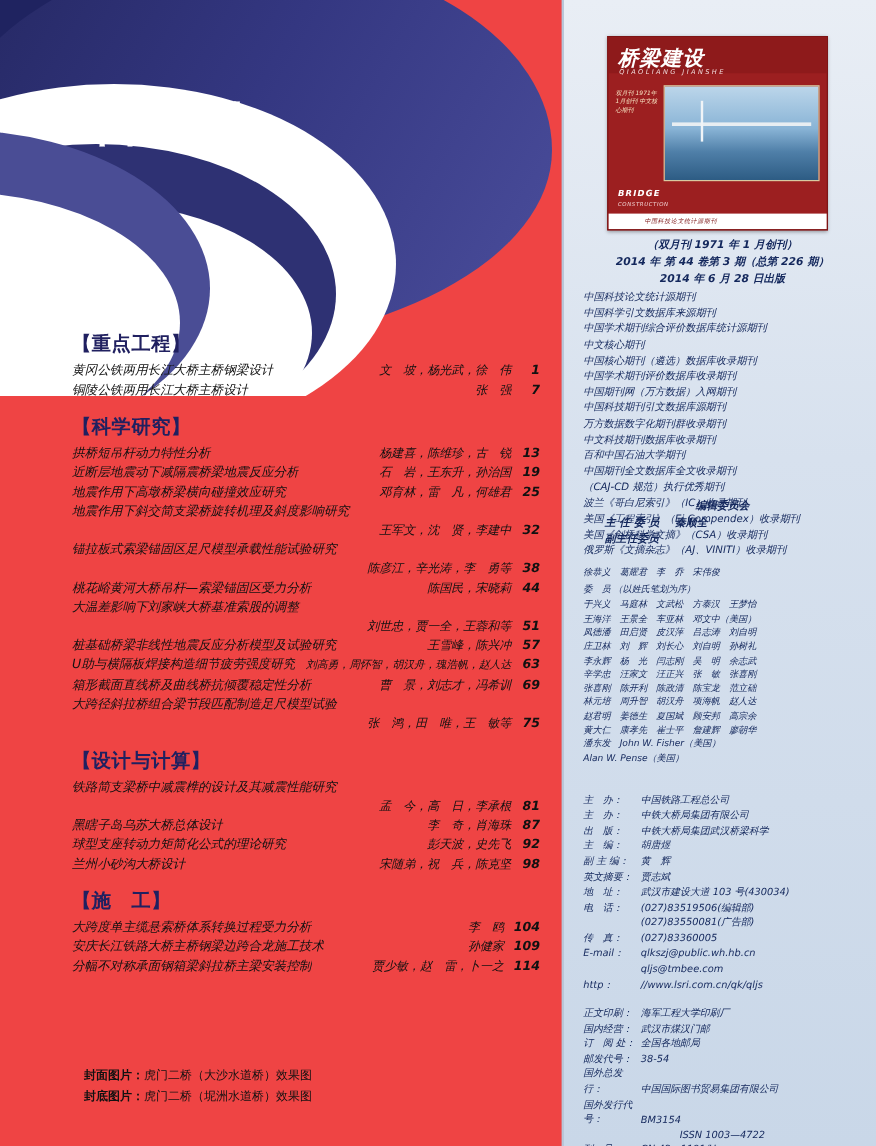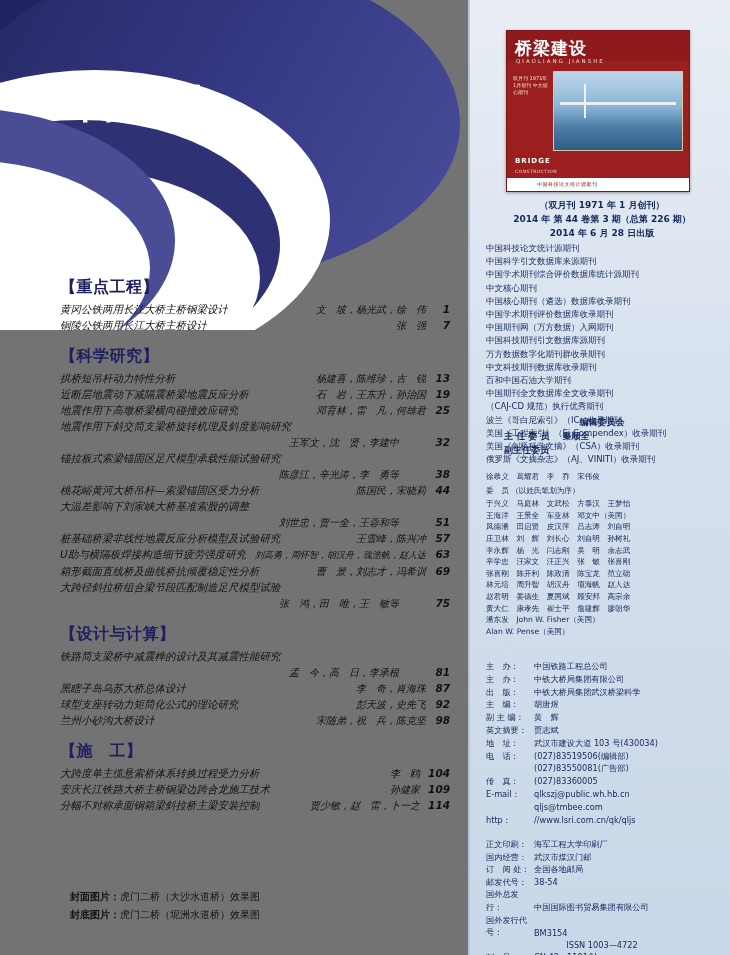--- a/index.html
+++ b/index.html
@@ -6,21 +6,21 @@
   body{
     width:730px;height:955px;
     font-family:"DejaVu Sans","Liberation Sans",sans-serif;
     background:#ffffff;
     overflow:hidden;
     position:relative;
   }
   
   #left-page{
     position:absolute;left:0;top:0;width:470px;height:955px;
-    background:#737373;overflow:hidden;
+    background:#ef4444;overflow:hidden;
   }
   
   .swoosh{position:absolute;left:0;top:0;width:470px;height:330px;overflow:hidden;}
   .sw3{position:absolute;left:-240px;top:-260px;width:600px;height:540px;border-radius:50%;background:#1f2360;}
   .sw5{position:absolute;left:-250px;top:95px;width:470px;height:300px;border-radius:50%;background:#4a4d95;}
   .sw6{position:absolute;left:-215px;top:150px;width:420px;height:250px;border-radius:50%;background:#ffffff;}
   .swband{position:absolute;left:-60px;top:-40px;width:520px;height:330px;border-radius:50% 50% 60% 40%/60% 50% 50% 40%;
      background:linear-gradient(120deg,#23265f 0%,#343781 48%,#4b4e9c 100%);}
   .swwhite{position:absolute;left:-140px;top:70px;width:470px;height:300px;border-radius:50%;background:#fff;}
   .swnavy2{position:absolute;left:-120px;top:120px;width:400px;height:250px;border-radius:50%;background:#2e3173;}
@@ -39,30 +39,31 @@
   .entry{
     display:flex;align-items:baseline;font-size:10.5px;color:#111;line-height:15px;margin:1px 0;
     white-space:nowrap;
     font-style:italic;
   }
   .entry .t{flex:0 1 auto;overflow:hidden;}
   .entry .spacer{flex:1 1 auto;}
   .entry .au{flex:0 0 auto;padding-right:8px;font-size:10px;}
   .entry .pg{flex:0 0 16px;text-align:right;font-weight:bold;font-size:10.5px;}
   .entry.wrap{display:block;white-space:normal;}
-  .entry.wrap .line2{display:flex;align-items:flex-end;margin-top:1px;gap:27px;}
+  .entry.wrap .line2{display:flex;align-items:flex-end;margin-top:1px;}
   .entry.wrap .line2 .spacer{flex:1 1 auto;}
 
   .cover-notes{position:absolute;left:70px;top:888px;font-size:10px;color:#111;line-height:18px;}
   .cover-notes b{font-weight:bold;}
 
   
   #right-page{
     position:absolute;left:470px;top:0;width:260px;height:851px;
     background:#d9e3ef;
+    font-style:italic;
   }
   .rp-inner{position:absolute;left:0;top:0;width:260px;height:955px;
     background:linear-gradient(180deg,#e9eef5 0%,#d7e1ee 40%,#c9d7e8 100%);}
   
   .cover{
     position:absolute;left:36px;top:30px;width:182px;height:160px;
     background:#9c1f20;border:1px solid #7c1516;box-shadow:0 1px 3px rgba(0,0,0,.35);
     overflow:hidden;
   }
   .cover .band{position:absolute;left:0;top:0;width:182px;height:30px;background:#8e1a1b;}

